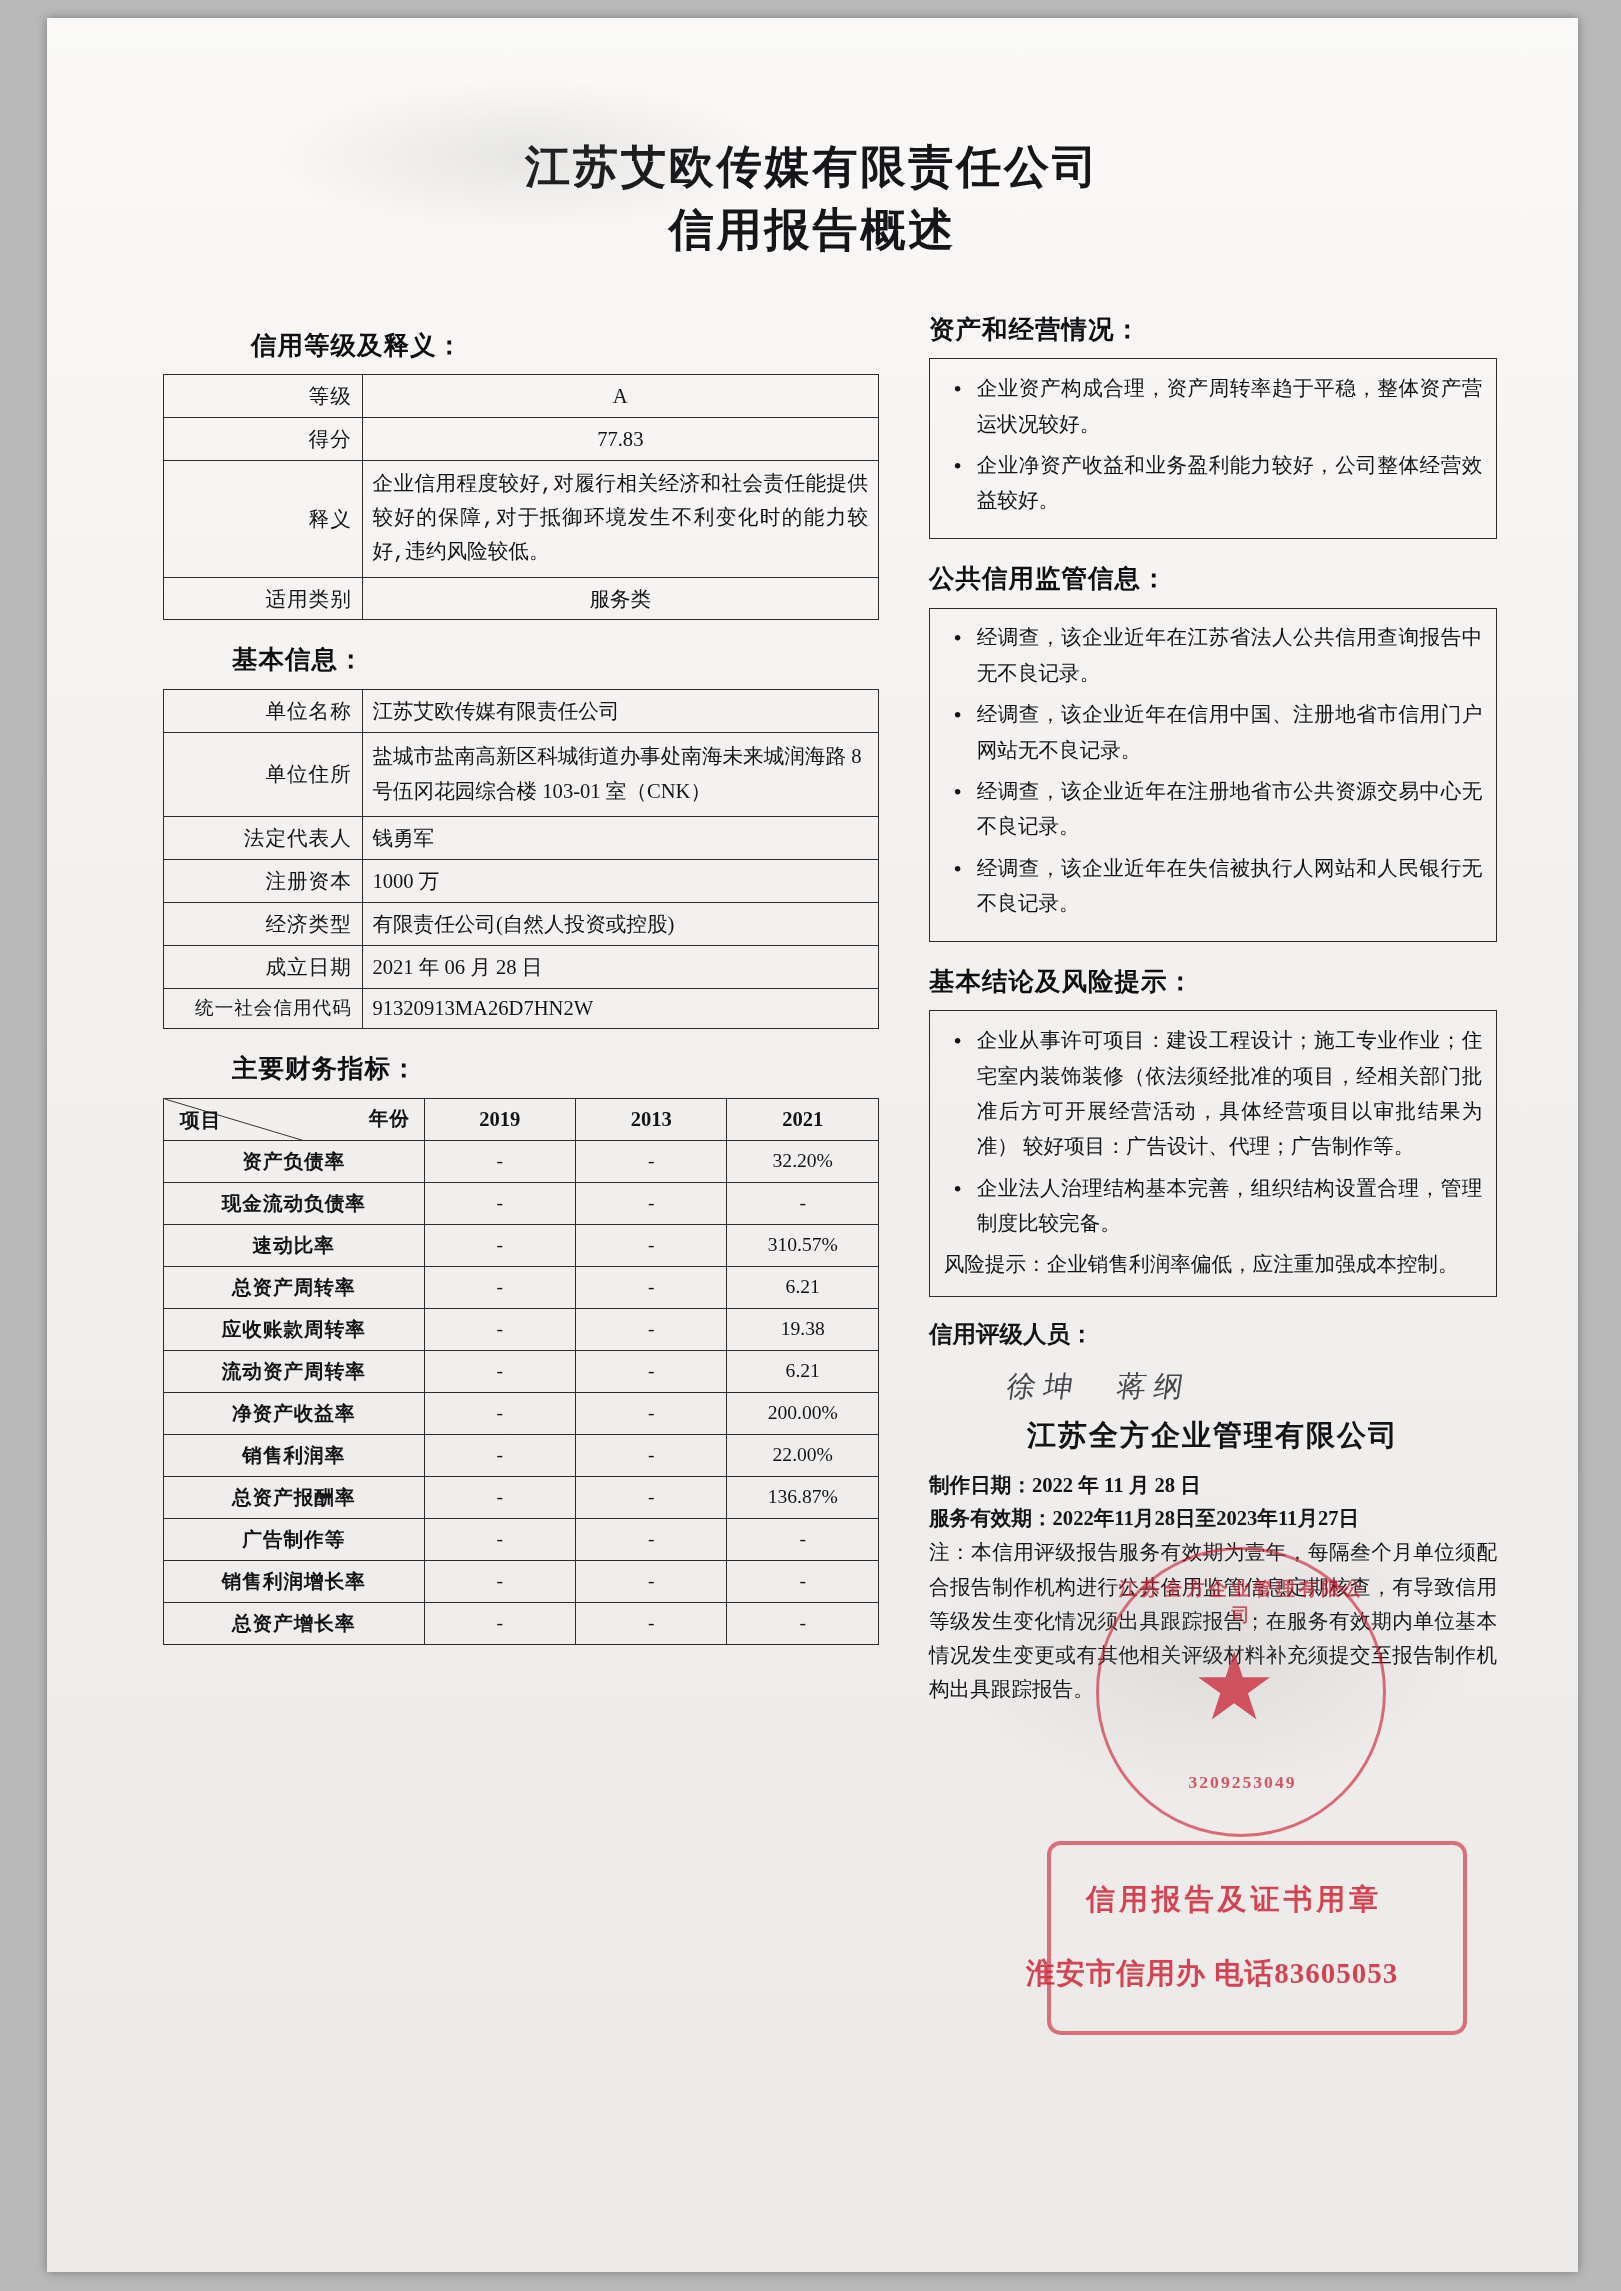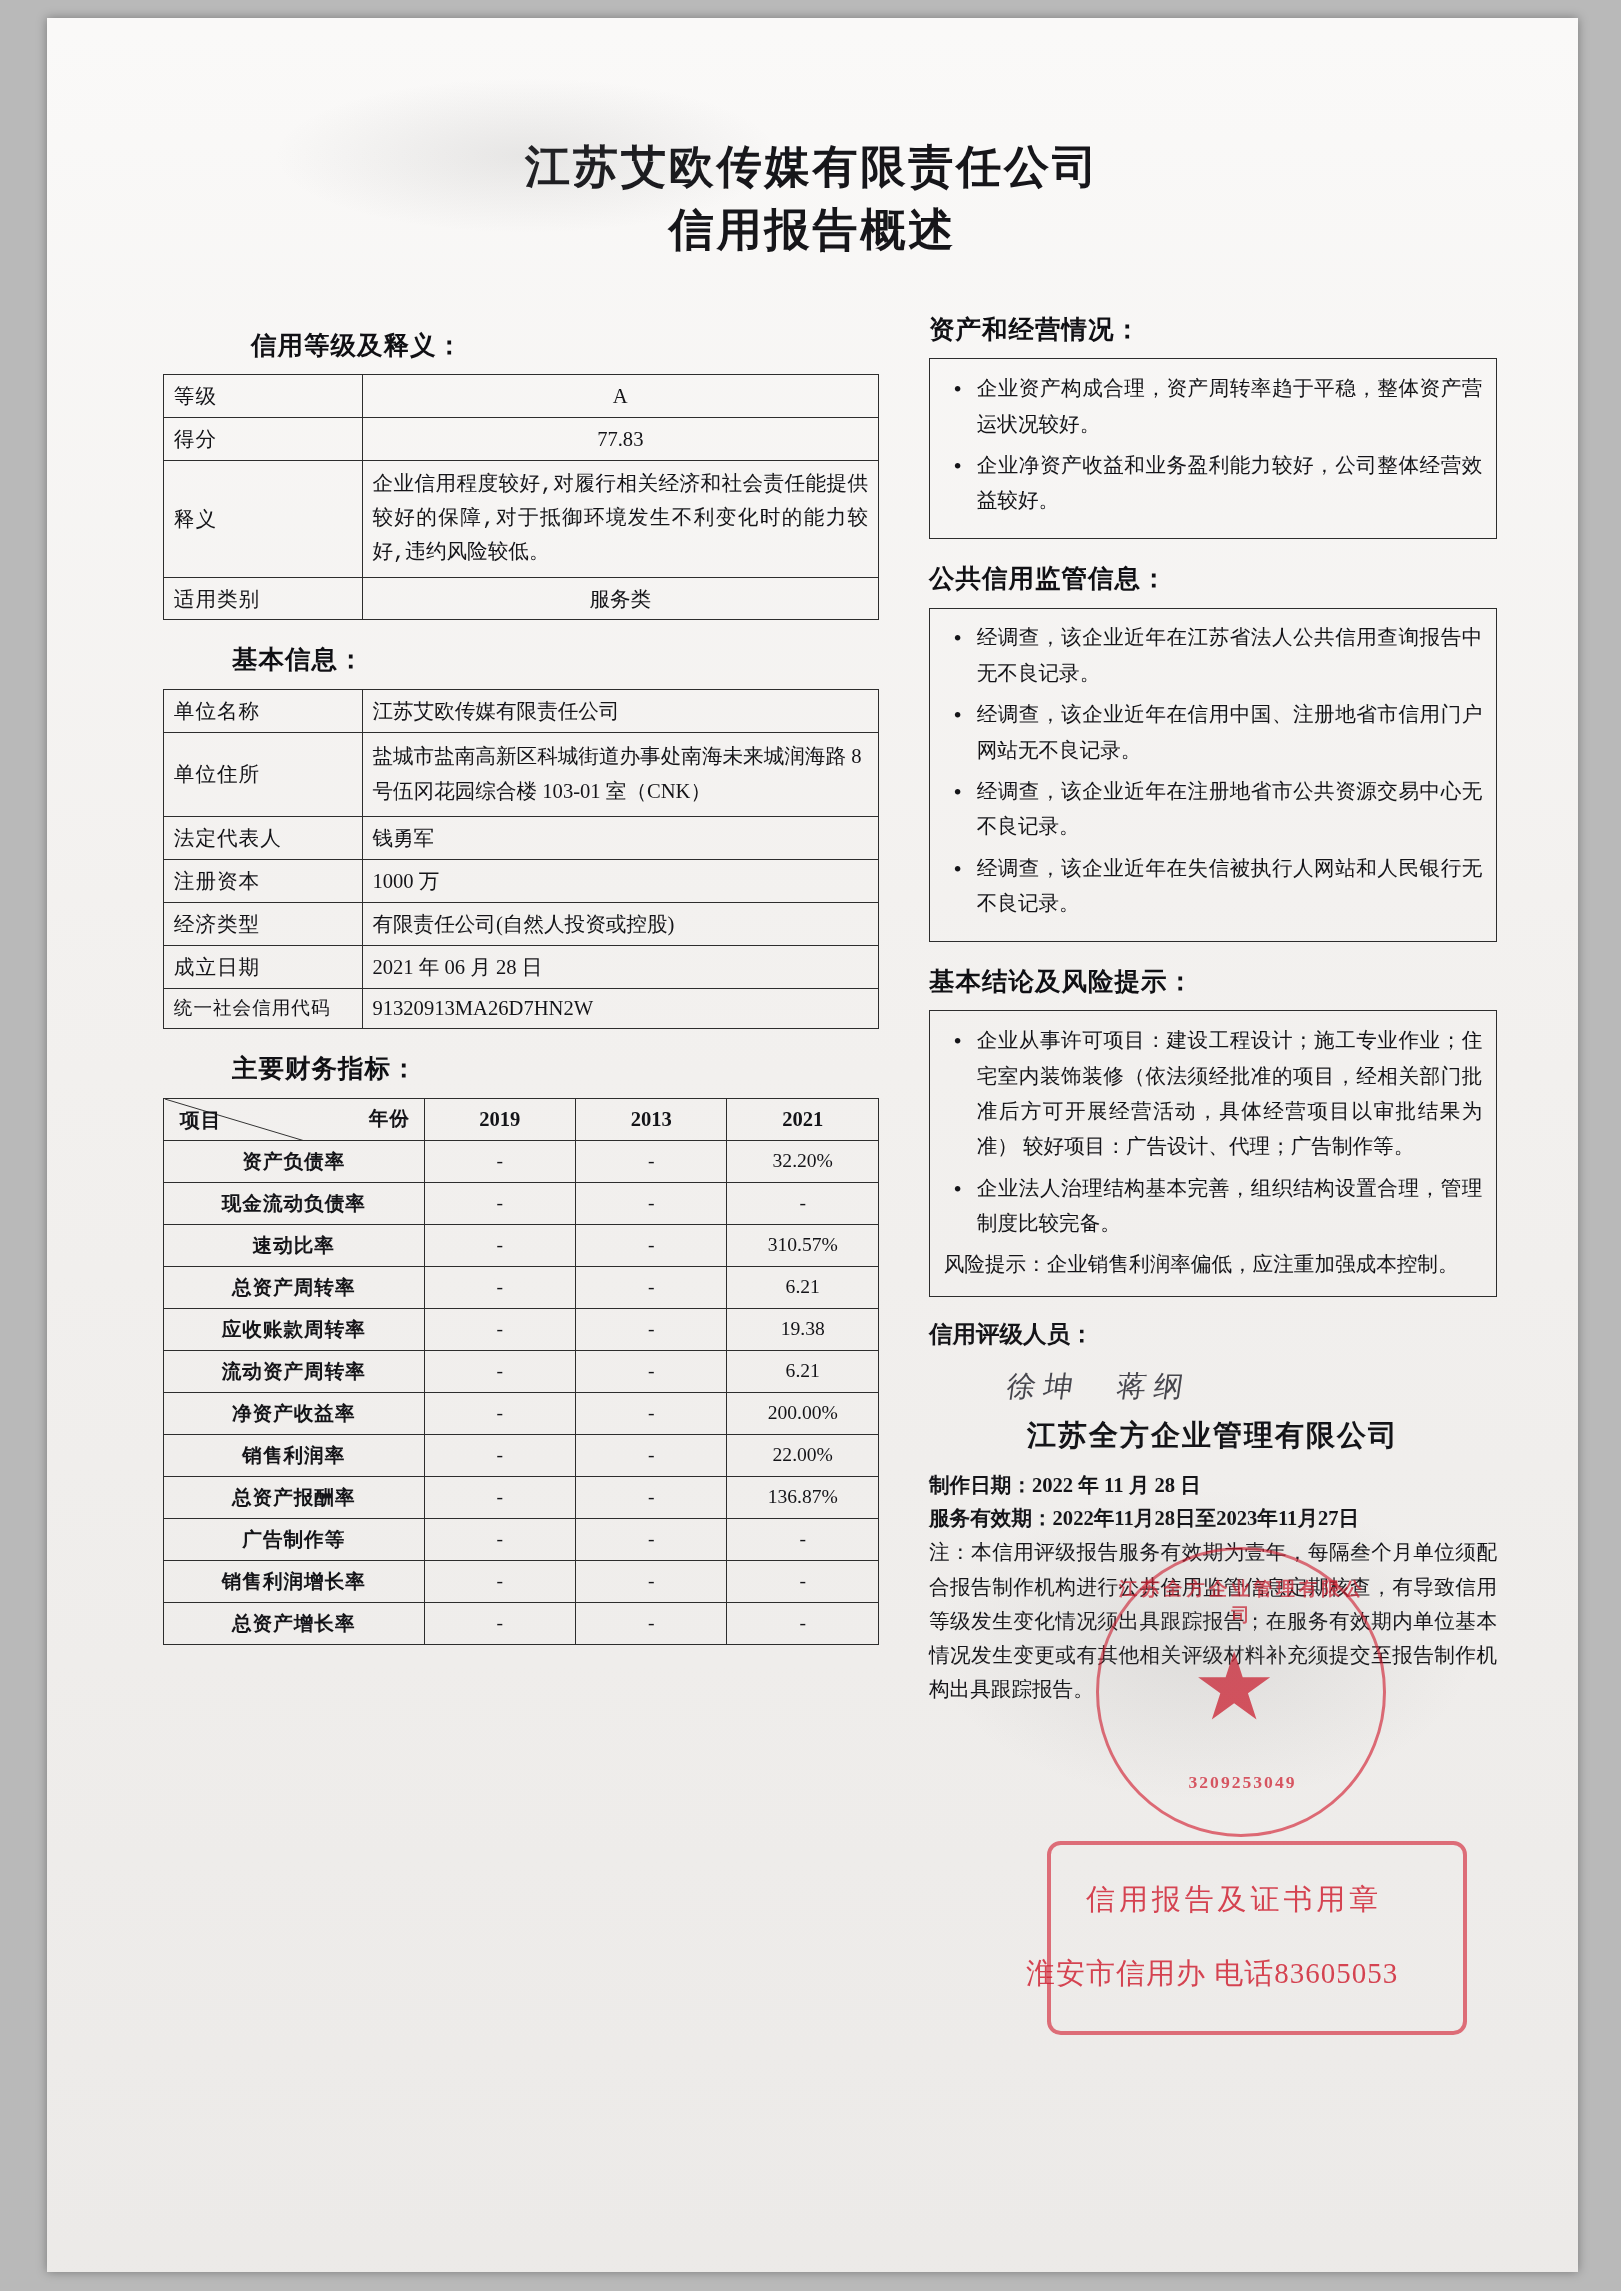--- a/index.html
+++ b/index.html
@@ -77,21 +77,21 @@
     background: transparent;
   }
   table.grid td, table.grid th {
     border: 1px solid #2d2d2d;
     font-size: 20.6px;
     color: #141418;
     padding: 6.9px 9.8px;
     font-weight: normal;
   }
   .lbl {
-    text-align: left;
+    text-align: right;
     font-weight: bold;
     width: 178px;
     letter-spacing: 1px;
   }
   .val { text-align: left; padding-left: 13.7px; }
   .val-c { text-align: center; }
   .just { text-align: justify; line-height: 1.65; padding: 9.8px 13.7px; font-family: Liberation Mono, monospace; }
 
   
   table.fin {
@@ -215,21 +215,21 @@
     color: #d2192b;
     opacity: 0.75;
     font-size: 94px;
     line-height: 1;
     pointer-events: none;
   }
   .stamp-text {
     position: absolute;
     color: #cf1a2c;
     opacity: 0.8;
-    font-weight: normal;
+    font-weight: bold;
     pointer-events: none;
     white-space: nowrap;
   }
   .curve-text {
     position: absolute;
     color: #cf1a2c;
     opacity: 0.72;
     font-size: 19.6px;
     letter-spacing: 3.9px;
     font-weight: bold;

